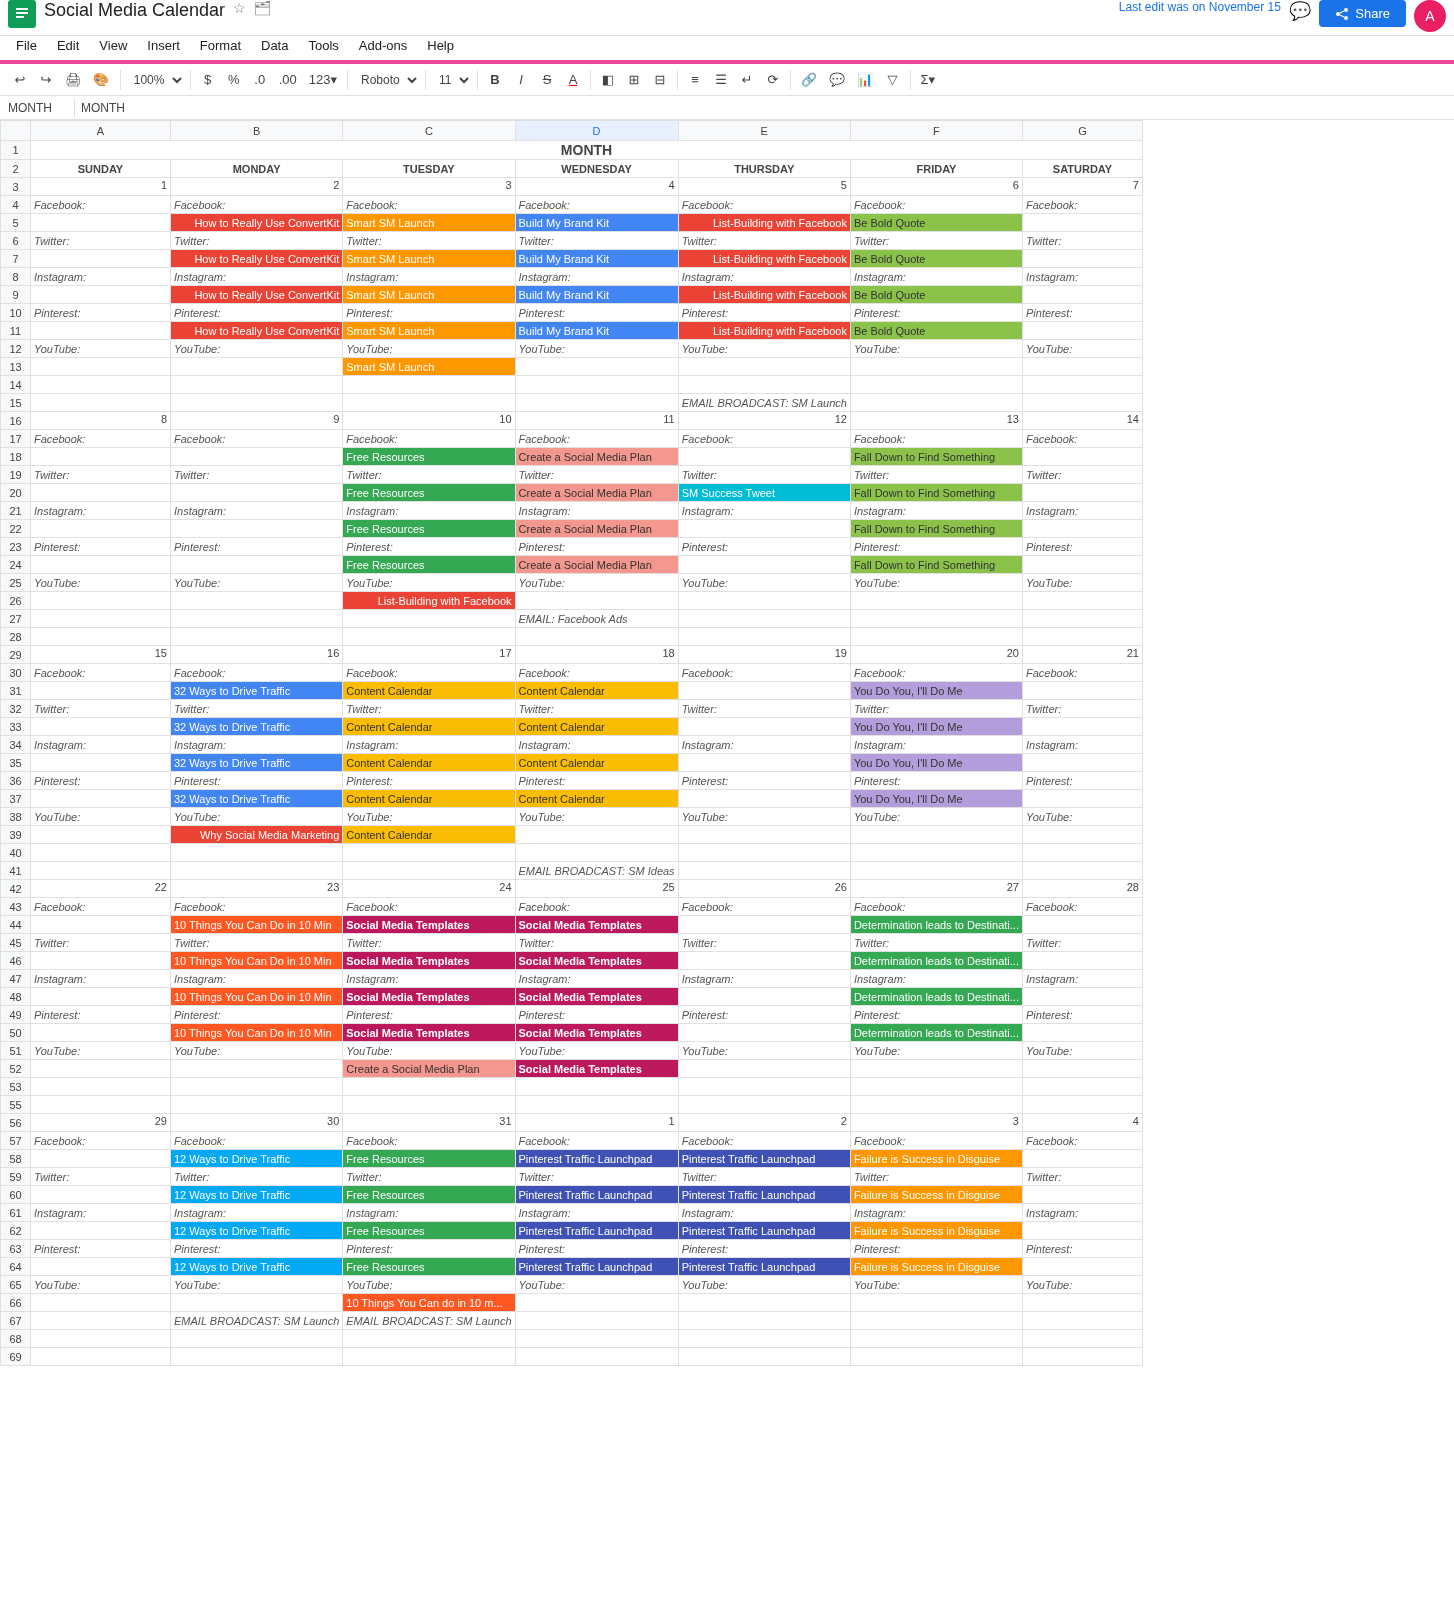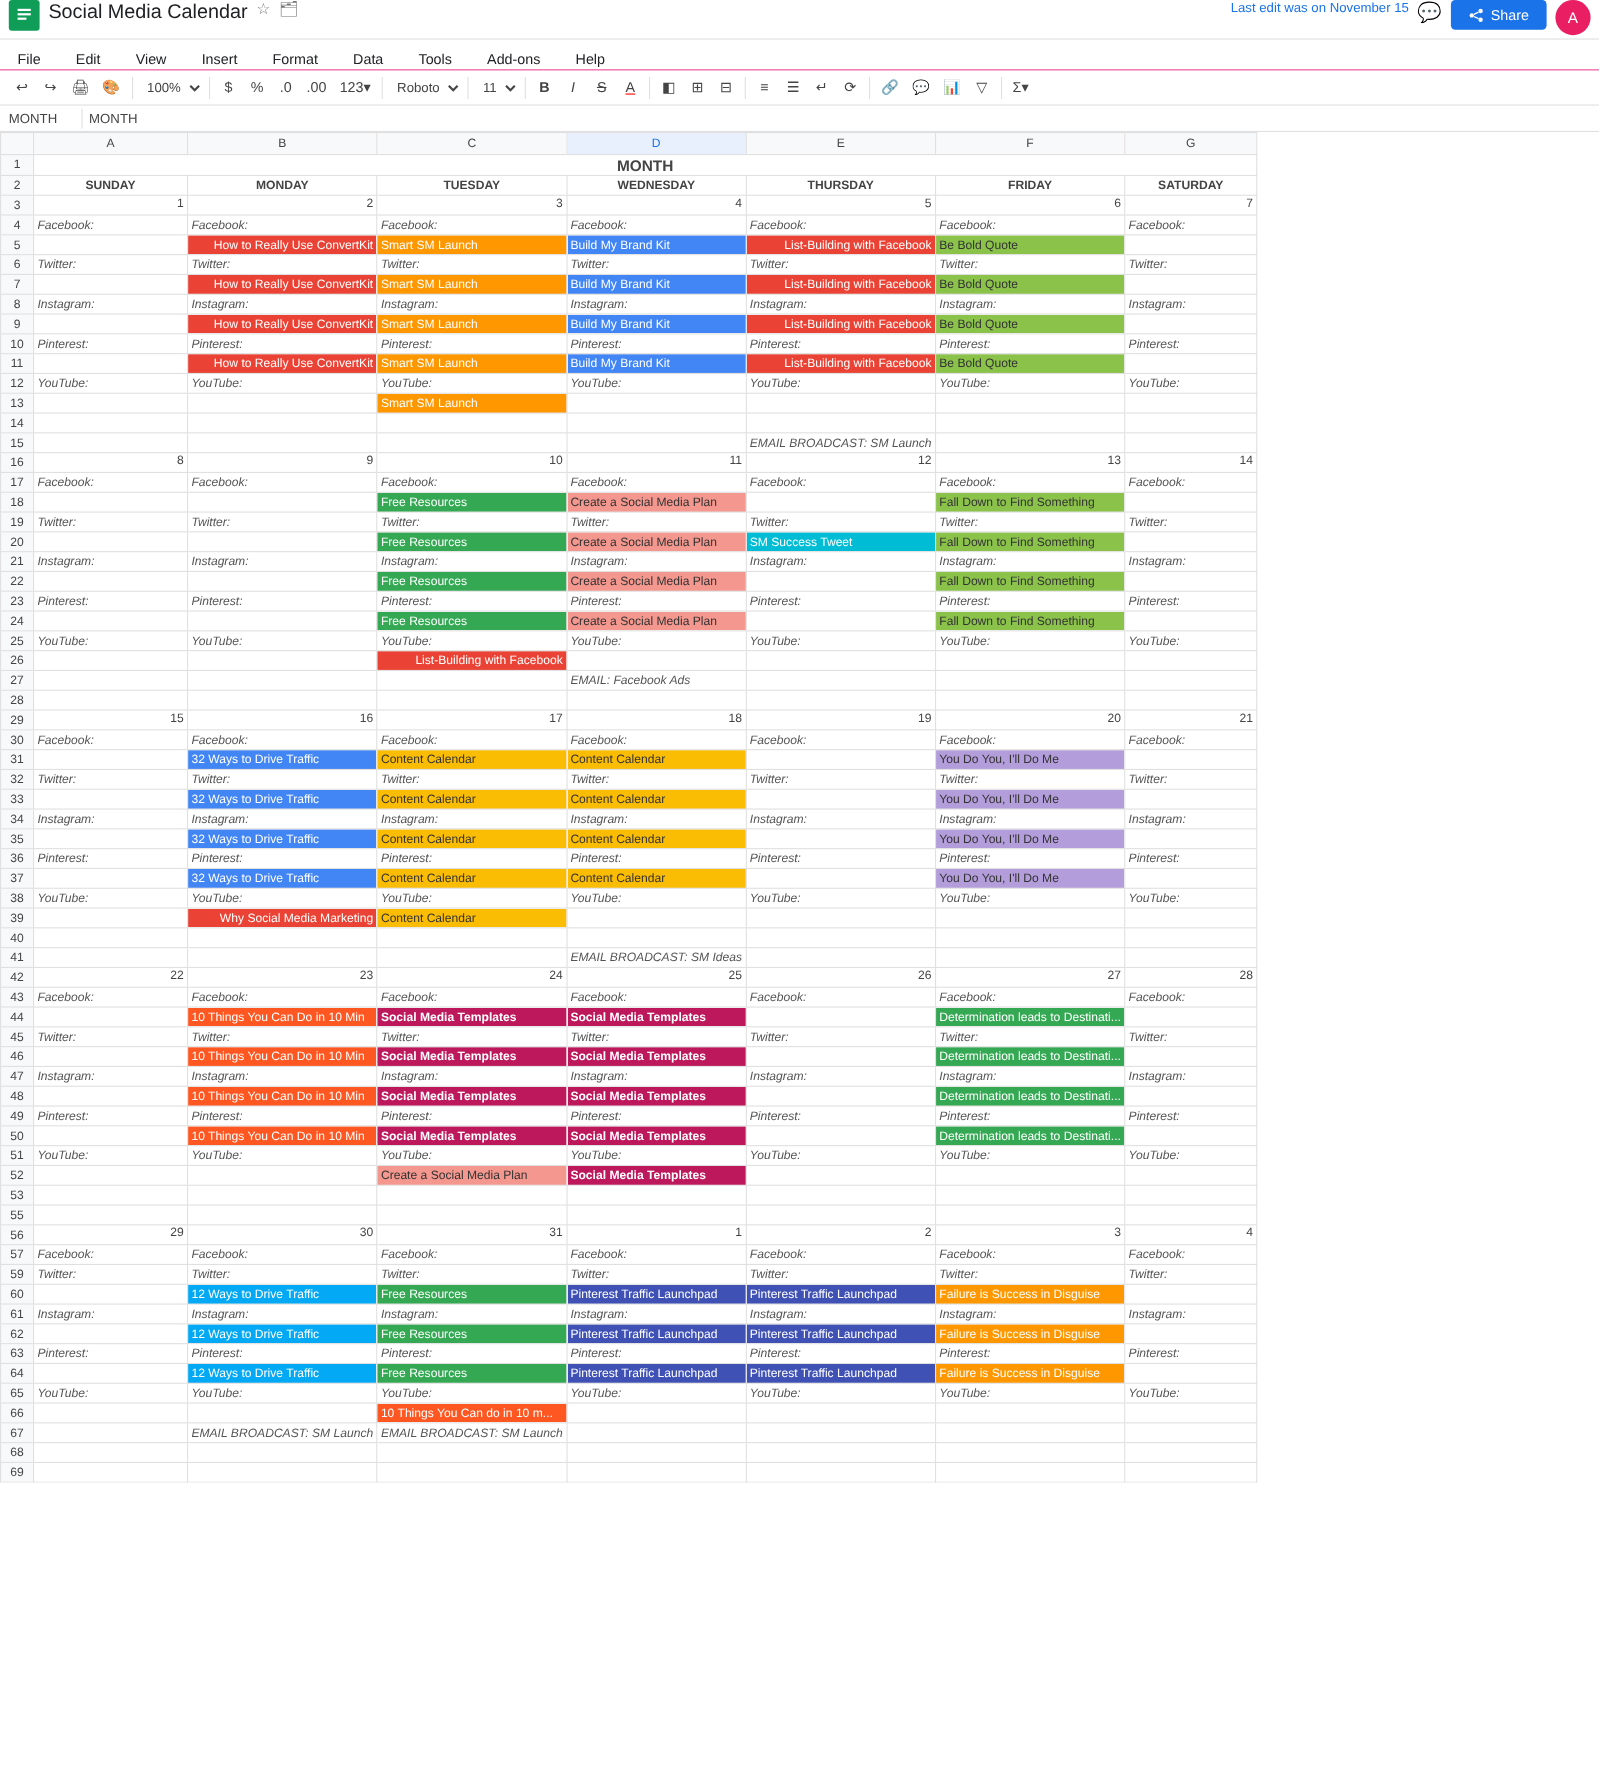--- a/index.html
+++ b/index.html
@@ -11,21 +11,21 @@
     #doc-title { font-size: 18px; color: #202124; font-weight: 400; }
     #star-icon { color: #757575; font-size: 14px; cursor: pointer; }
     #folder-icon { color: #757575; font-size: 14px; cursor: pointer; }
     .spacer { flex: 1; }
     #last-edit { font-size: 12px; color: #1a73e8; text-decoration: none; }
     #share-btn { background: #1a73e8; color: white; border: none; border-radius: 4px; padding: 6px 16px; font-size: 13px; cursor: pointer; display: flex; align-items: center; gap: 6px; }
     #user-avatar { width: 32px; height: 32px; border-radius: 50%; background: #e91e63; display: flex; align-items: center; justify-content: center; color: white; font-size: 14px; cursor: pointer; }
     #chat-icon { color: #5f6368; font-size: 18px; cursor: pointer; }
 
     
-    #menu-bar { display: flex; align-items: flex-end; height: 28px; padding: 0 8px; border-bottom: 1px solid #ec4899; gap: 16px; }
+    #menu-bar { display: flex; align-items: flex-start; height: 28px; padding: 0 8px; border-bottom: 4px solid #ec4899; gap: 4px; }
     .menu-item { font-size: 13px; color: #202124; padding: 2px 8px; cursor: pointer; border-radius: 3px; }
 
     
     #toolbar { display: flex; align-items: center; height: 32px; padding: 0 8px; border-bottom: 1px solid #e0e0e0; gap: 2px; flex-wrap: nowrap; }
     .tb-btn { font-size: 13px; color: #444; padding: 2px 5px; cursor: pointer; border-radius: 3px; border: none; background: none; display: flex; align-items: center; justify-content: center; height: 26px; min-width: 24px; }
     .tb-sep { width: 1px; height: 20px; background: #e0e0e0; margin: 0 3px; }
     .tb-select { font-size: 12px; border: none; background: none; color: #444; cursor: pointer; padding: 2px 4px; }
     .tb-bold { font-weight: bold; }
     .tb-italic { font-style: italic; }
     .tb-strike { text-decoration: line-through; }
@@ -790,88 +790,98 @@
       <td class="row-num">57</td>
       <td class="cell-label">Facebook:</td>
       <td class="cell-label">Facebook:</td>
       <td class="cell-label">Facebook:</td>
       <td class="cell-label">Facebook:</td>
       <td class="cell-label">Facebook:</td>
       <td class="cell-label">Facebook:</td>
       <td class="cell-label">Facebook:</td>
     </tr>
 
-
-    <tr>
-      <td class="row-num">59</td>
-      <td class="cell-label">Twitter:</td>
-      <td class="cell-label">Twitter:</td>
-      <td class="cell-label">Twitter:</td>
-      <td class="cell-label">Twitter:</td>
-      <td class="cell-label">Twitter:</td>
-      <td class="cell-label">Twitter:</td>
-      <td class="cell-label">Twitter:</td>
-    </tr>
-
-    <tr>
-      <td class="row-num">60</td>
+    <tr>
+      <td class="row-num">58</td>
       <td></td>
       <td class="bg-lightblue">12 Ways to Drive Traffic</td>
       <td class="bg-green">Free Resources</td>
       <td class="bg-indigo">Pinterest Traffic Launchpad</td>
       <td class="bg-indigo">Pinterest Traffic Launchpad</td>
       <td class="bg-orange">Failure is Success in Disguise</td>
       <td></td>
     </tr>
 
     <tr>
-      <td class="row-num">61</td>
-      <td class="cell-label">Instagram:</td>
-      <td class="cell-label">Instagram:</td>
-      <td class="cell-label">Instagram:</td>
-      <td class="cell-label">Instagram:</td>
-      <td class="cell-label">Instagram:</td>
-      <td class="cell-label">Instagram:</td>
-      <td class="cell-label">Instagram:</td>
-    </tr>
-
-    <tr>
-      <td class="row-num">62</td>
+      <td class="row-num">59</td>
+      <td class="cell-label">Twitter:</td>
+      <td class="cell-label">Twitter:</td>
+      <td class="cell-label">Twitter:</td>
+      <td class="cell-label">Twitter:</td>
+      <td class="cell-label">Twitter:</td>
+      <td class="cell-label">Twitter:</td>
+      <td class="cell-label">Twitter:</td>
+    </tr>
+
+    <tr>
+      <td class="row-num">60</td>
       <td></td>
       <td class="bg-lightblue">12 Ways to Drive Traffic</td>
       <td class="bg-green">Free Resources</td>
       <td class="bg-indigo">Pinterest Traffic Launchpad</td>
       <td class="bg-indigo">Pinterest Traffic Launchpad</td>
       <td class="bg-orange">Failure is Success in Disguise</td>
       <td></td>
     </tr>
 
     <tr>
-      <td class="row-num">63</td>
-      <td class="cell-label">Pinterest:</td>
-      <td class="cell-label">Pinterest:</td>
-      <td class="cell-label">Pinterest:</td>
-      <td class="cell-label">Pinterest:</td>
-      <td class="cell-label">Pinterest:</td>
-      <td class="cell-label">Pinterest:</td>
-      <td class="cell-label">Pinterest:</td>
-    </tr>
-
-    <tr>
-      <td class="row-num">64</td>
+      <td class="row-num">61</td>
+      <td class="cell-label">Instagram:</td>
+      <td class="cell-label">Instagram:</td>
+      <td class="cell-label">Instagram:</td>
+      <td class="cell-label">Instagram:</td>
+      <td class="cell-label">Instagram:</td>
+      <td class="cell-label">Instagram:</td>
+      <td class="cell-label">Instagram:</td>
+    </tr>
+
+    <tr>
+      <td class="row-num">62</td>
       <td></td>
       <td class="bg-lightblue">12 Ways to Drive Traffic</td>
       <td class="bg-green">Free Resources</td>
       <td class="bg-indigo">Pinterest Traffic Launchpad</td>
       <td class="bg-indigo">Pinterest Traffic Launchpad</td>
       <td class="bg-orange">Failure is Success in Disguise</td>
       <td></td>
     </tr>
 
     <tr>
+      <td class="row-num">63</td>
+      <td class="cell-label">Pinterest:</td>
+      <td class="cell-label">Pinterest:</td>
+      <td class="cell-label">Pinterest:</td>
+      <td class="cell-label">Pinterest:</td>
+      <td class="cell-label">Pinterest:</td>
+      <td class="cell-label">Pinterest:</td>
+      <td class="cell-label">Pinterest:</td>
+    </tr>
+
+    <tr>
+      <td class="row-num">64</td>
+      <td></td>
+      <td class="bg-lightblue">12 Ways to Drive Traffic</td>
+      <td class="bg-green">Free Resources</td>
+      <td class="bg-indigo">Pinterest Traffic Launchpad</td>
+      <td class="bg-indigo">Pinterest Traffic Launchpad</td>
+      <td class="bg-orange">Failure is Success in Disguise</td>
+      <td></td>
+    </tr>
+
+    <tr>
       <td class="row-num">65</td>
       <td class="cell-label">YouTube:</td>
       <td class="cell-label">YouTube:</td>
       <td class="cell-label">YouTube:</td>
       <td class="cell-label">YouTube:</td>
       <td class="cell-label">YouTube:</td>
       <td class="cell-label">YouTube:</td>
       <td class="cell-label">YouTube:</td>
     </tr>
 

